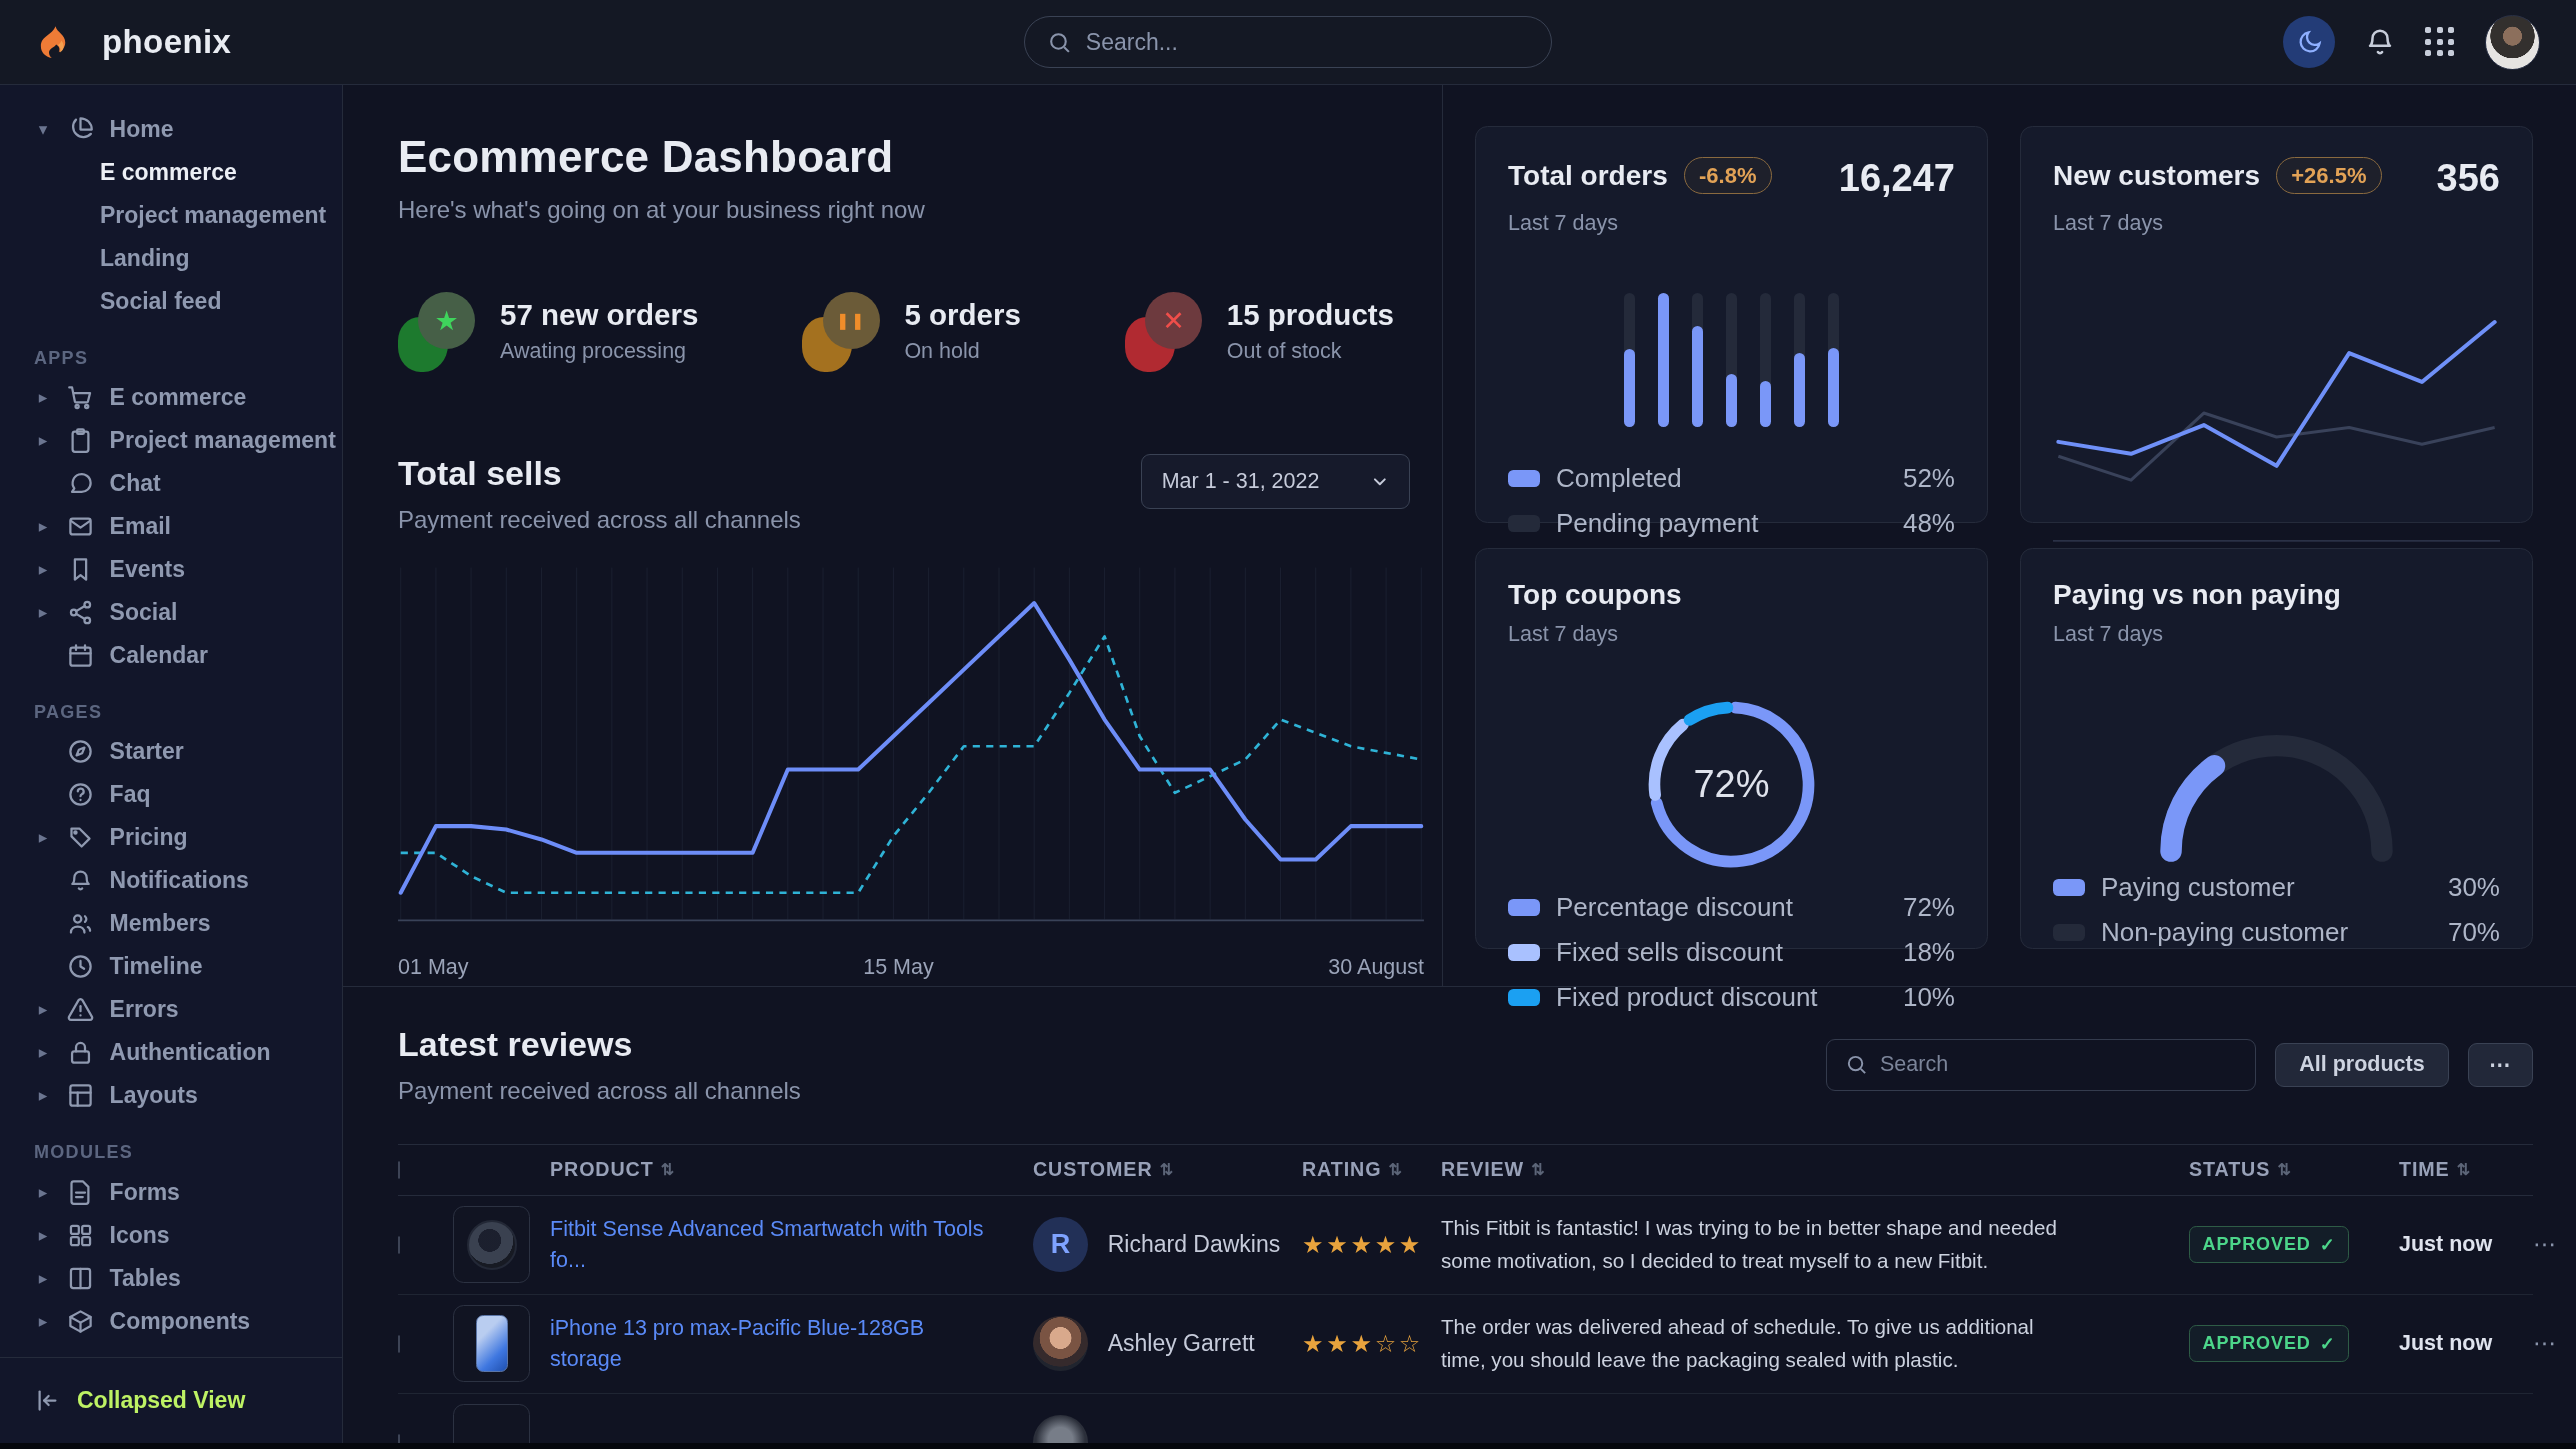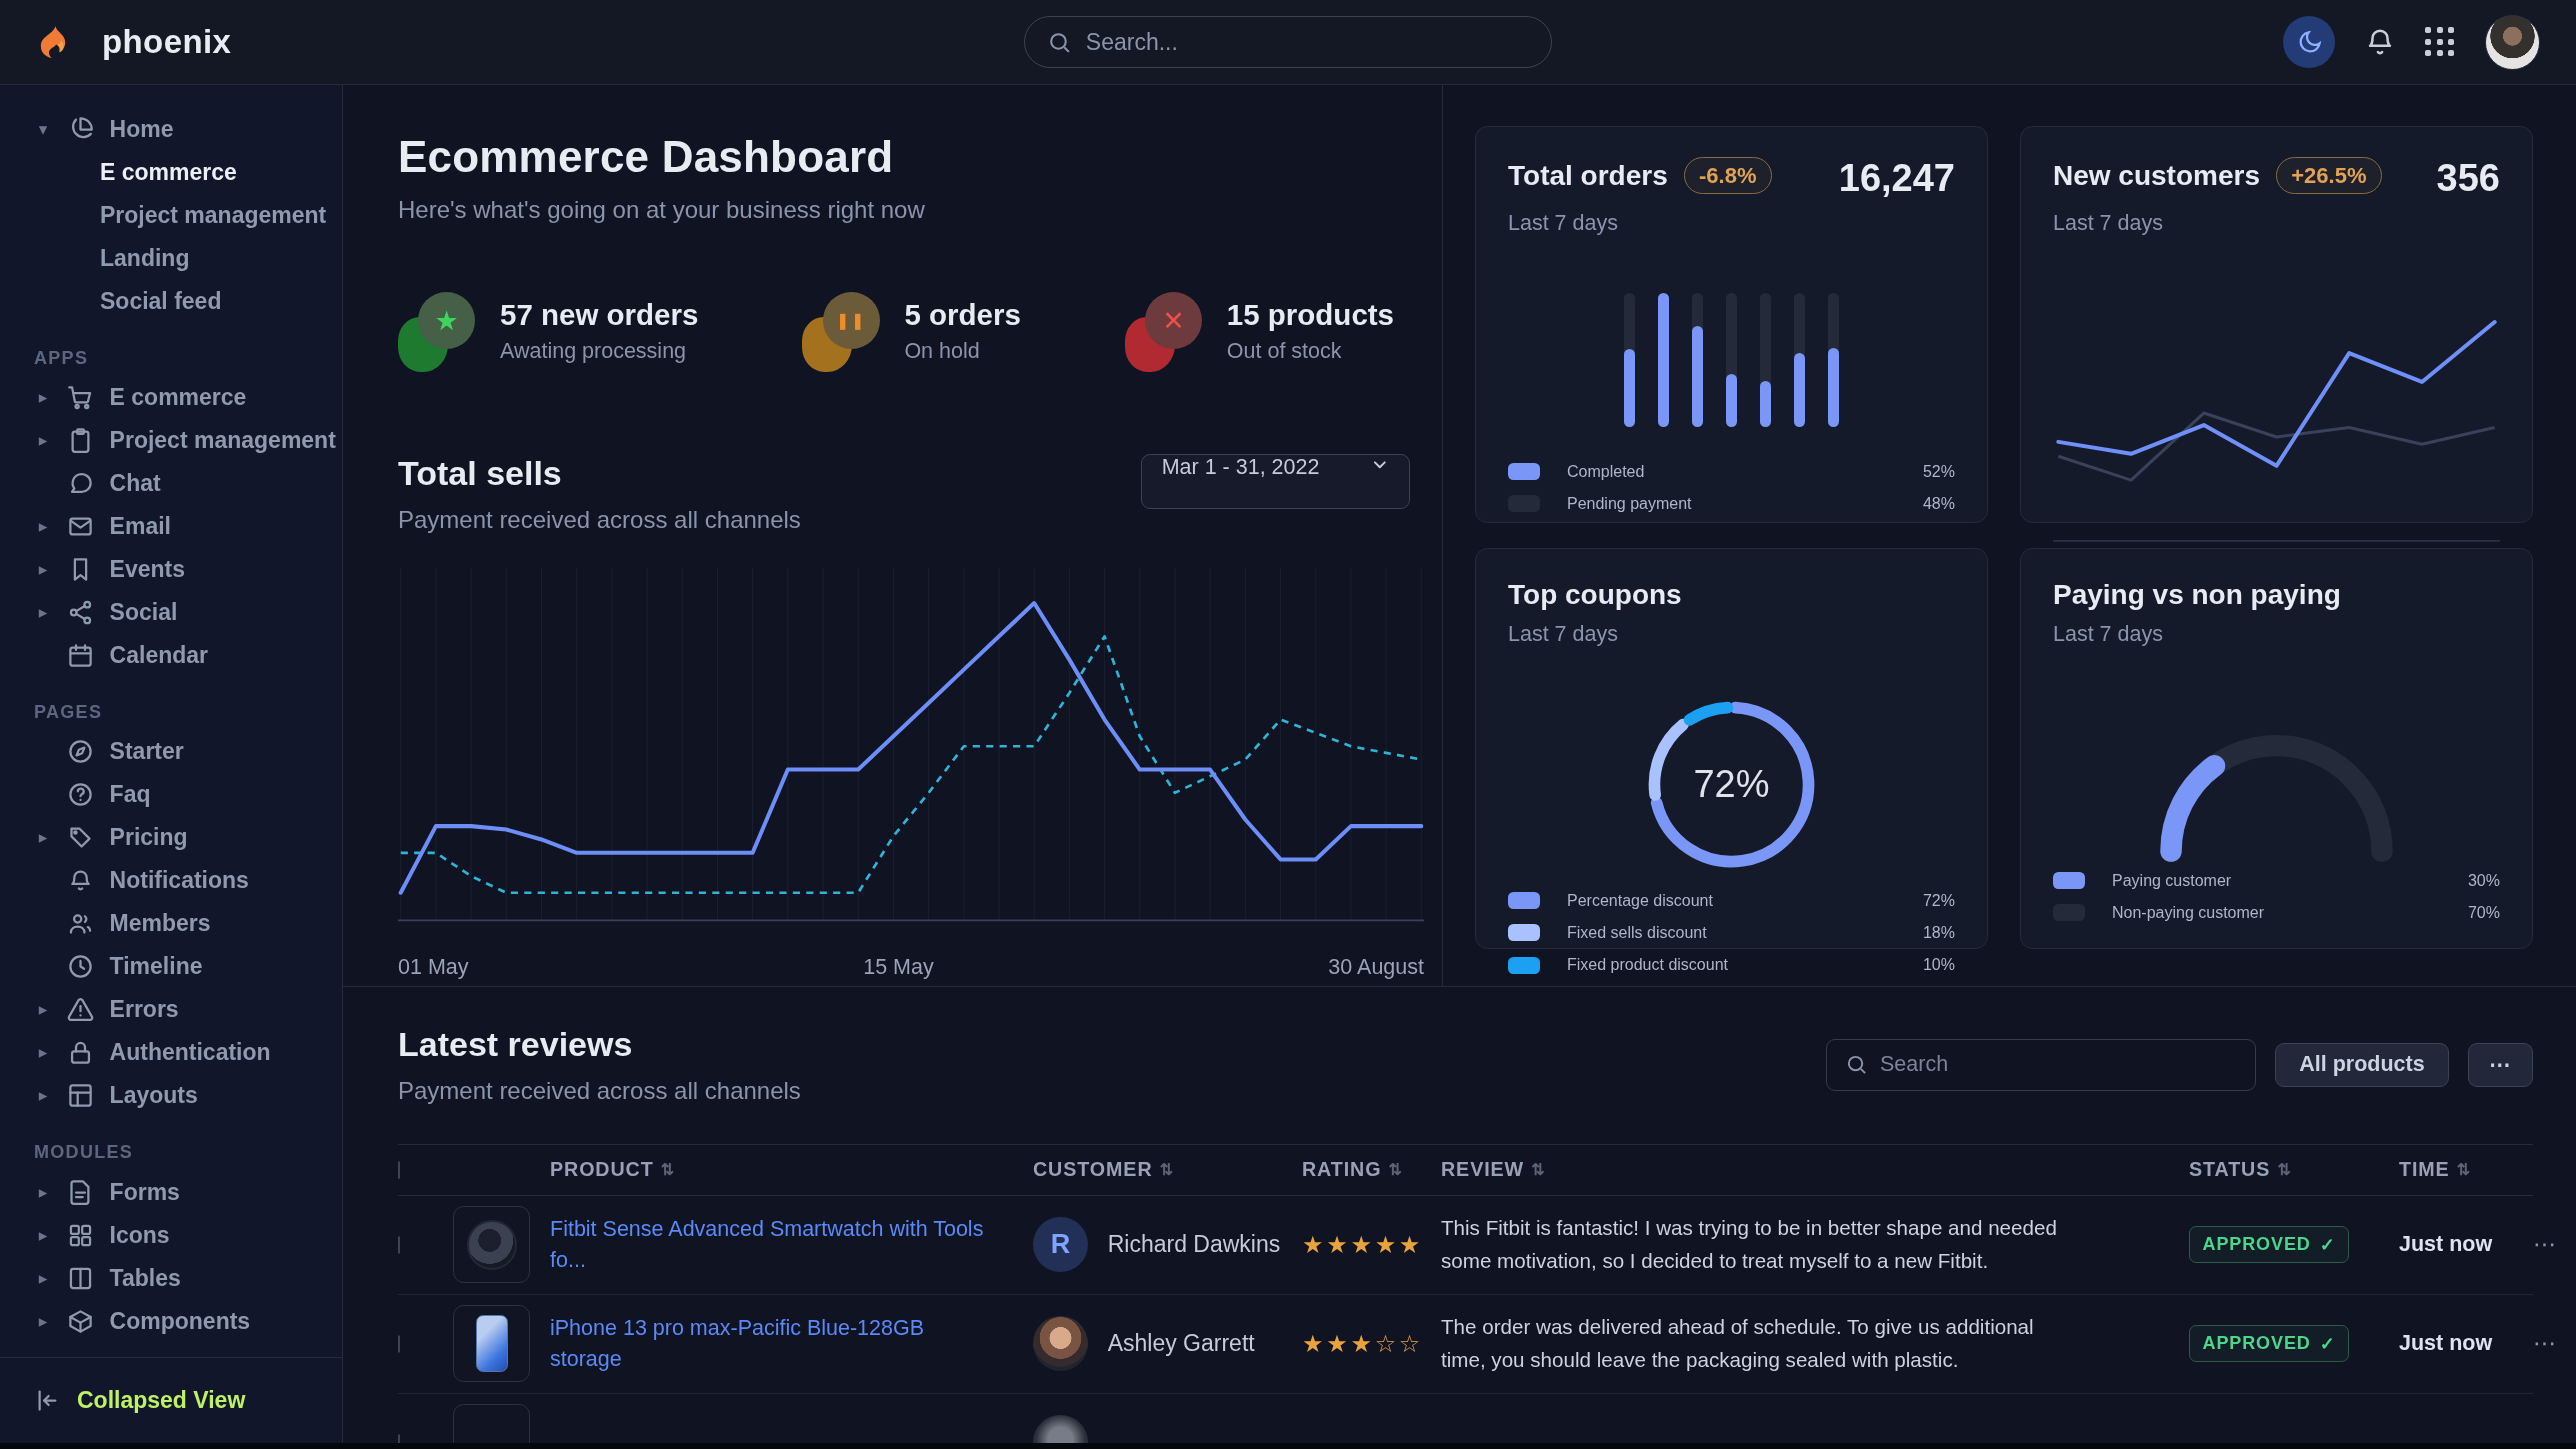--- a/index.html
+++ b/index.html
@@ -74,40 +74,40 @@
   .stat-g .blob{background:#1d7a2e}.stat-g .circ{background:#465f47;color:#3fd45c}
   .stat-o .blob{background:#a4711f}.stat-o .circ{background:#6b5b38;color:#ef8d2a}
   .stat-r .blob{background:#b12a31}.stat-r .circ{background:#6d3a3e;color:#ef4e4a}
   .stat-val{font-size:29.5px;font-weight:700;color:#e8ebf2}
   .stat-cap{font-size:21.5px;color:var(--muted);margin-top:7.2px}
 
   .ts-head{display:flex;align-items:flex-start;margin-top:82px;padding-right:32px}
   .sec-title{font-size:34px;font-weight:700;color:#e8ebf2}
   .sec-sub{font-size:24px;color:var(--muted);margin-top:12.5px}
   .date-select{margin-left:auto;width:269px;height:55px;border:0.9px solid #3a4254;border-radius:9px;
-    display:flex;padding:0 19.7px;gap:19px;cursor:pointer;background:#161a2b}
+    display:flex;align-items:center;padding:0 19.7px;gap:19px;cursor:pointer;background:#161a2b}
   .date-select .dval{font-size:21.5px;color:#c6cbda;white-space:nowrap}
   .date-select svg{margin-left:auto;width:19.7px;height:19.7px;stroke:#c6cbda;fill:none}
 
   .ts-chart{margin-top:30px;width:1026px}
   .ts-ticks{display:flex;justify-content:space-between;width:1026px;margin-top:12.5px;
     font-size:21.5px;color:#9aa3b8}
 
   
   .card{background:var(--panel);border:0.9px solid var(--border);border-radius:12.5px;padding:30px 32px;
     position:relative;display:flex;flex-direction:column}
   .card-head{display:flex;align-items:flex-start}
   .card-title-wrap{display:flex;align-items:center;gap:16px}
   .card-title{font-size:28px;font-weight:700;color:#e8ebf2;white-space:nowrap}
   .pill{border:0.9px solid #8a6a3f;border-radius:894px;padding:4.5px 14.3px;font-size:22px;font-weight:700;
     color:var(--orange);background:rgba(180,130,50,.06);white-space:nowrap}
   .card-val{margin-left:auto;font-size:38px;font-weight:700;color:#e8ebf2}
   .card-period{font-size:21.5px;color:var(--muted);margin-top:10.7px}
   .legend{margin-top:auto;display:flex;flex-direction:column;gap:14.3px;padding-bottom:3.6px}
-  .lrow{display:flex;align-items:center;gap:27px;font-size:16px;color:#aeb6c8}
+  .lrow{display:flex;align-items:center;gap:16px;font-size:26px;color:#aeb6c8}
   .lrow .sw{width:32px;height:17px;border-radius:5.4px;flex:none}
   .lrow .pct{margin-left:auto;color:#aeb6c8}
   .sw-blue{background:#7a97f8}.sw-dark{background:#242a3a}.sw-light{background:#a9c1ff}.sw-bright{background:#1ba0f2}
 
   .bars{display:flex;align-items:flex-end;justify-content:center;gap:22.4px;height:134px;margin:57px 0 36px}
   .bcol{position:relative;width:11.6px;height:134px}
   .bcol .btrack{position:absolute;inset:0;background:var(--track);border-radius:6.3px}
   .bcol .bfill{position:absolute;left:0;right:0;bottom:0;background:#7a97f8;border-radius:6.3px}
 
   .nc-wrap{margin-top:39px}

